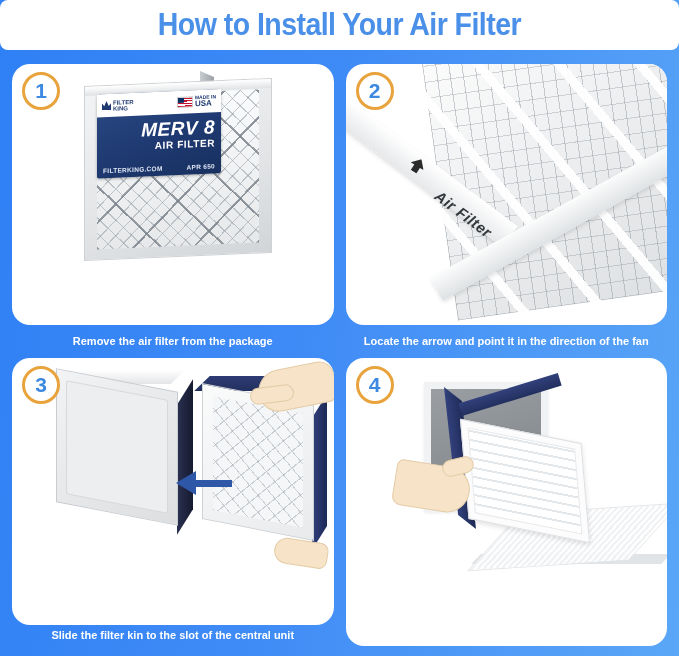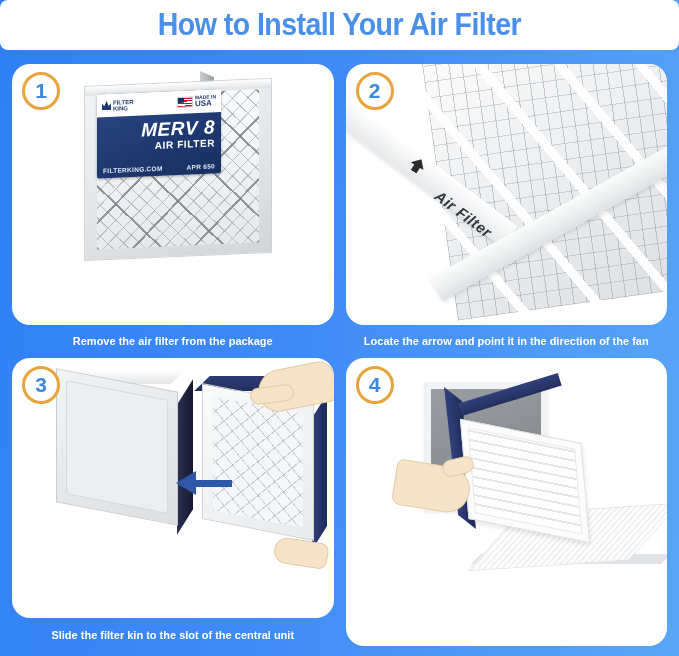--- a/index.html
+++ b/index.html
@@ -41,21 +41,21 @@
     background:#ffffff;border:3px solid #e8a33d;box-sizing:border-box;
     display:flex;align-items:center;justify-content:center;
     font-size:21px;font-weight:bold;color:#3d88e0;z-index:6;
   }
   .art{position:absolute;inset:0;}
   .caption{
     flex:0 0 auto;text-align:center;color:#ffffff;
     font-size:11px;font-weight:bold;line-height:17px;
     padding:8px 10px 2px 10px;
   }
-  .cap3{padding-top:9px;}
+  .cap3{padding-top:2px;}
   
   .f1-body{
     position:absolute;left:72px;top:18px;width:188px;height:175px;
     background:linear-gradient(160deg,#f3f4f5 0%,#e2e4e6 60%,#d2d5d8 100%);
     border:1px solid #cfd2d5;box-sizing:border-box;
     transform:skewY(-2.5deg);
   }
   .f1-mesh{
     position:absolute;left:12px;top:10px;right:12px;bottom:10px;
     background:

